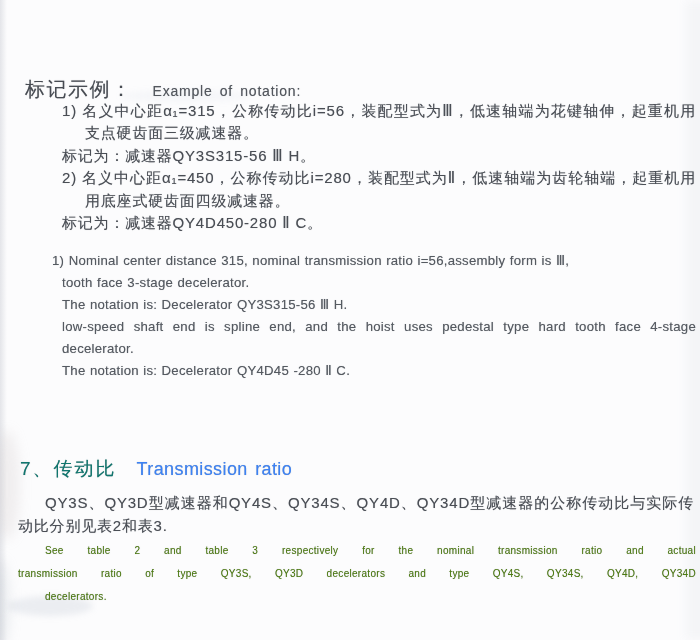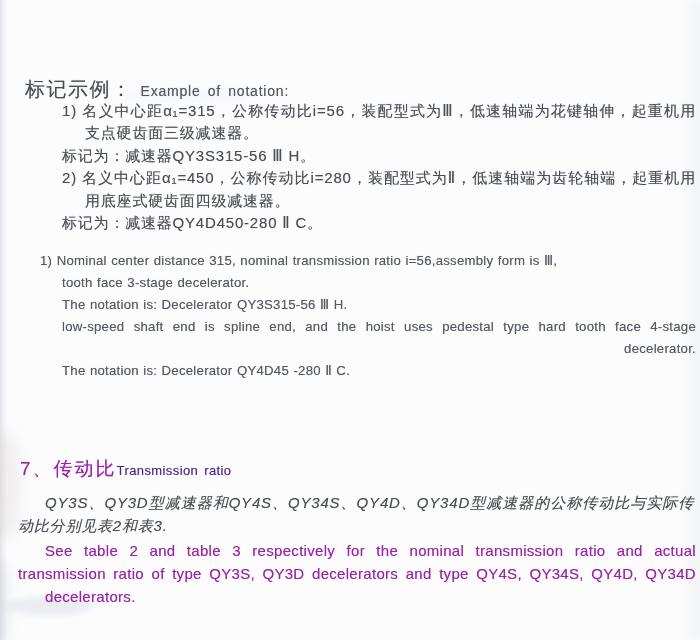--- a/index.html
+++ b/index.html
@@ -14,32 +14,32 @@
     background:linear-gradient(to right, rgba(165,170,182,0.28), rgba(165,170,182,0.0));}
   .blob{position:absolute;border-radius:50%;filter:blur(6px);pointer-events:none;}
   .blob.b1{left:-6px;top:430px;width:26px;height:110px;background:rgba(190,175,180,0.18);}
   .blob.b2{left:-8px;top:560px;width:18px;height:90px;background:rgba(170,178,192,0.20);}
   .blob.b3{left:8px;top:596px;width:85px;height:20px;background:rgba(150,160,182,0.16);filter:blur(3px);}
   .blob.b4{left:120px;top:90px;width:130px;height:12px;background:rgba(160,170,195,0.07);filter:blur(3px);}
   .blob.b5{right:-10px;top:0;width:24px;height:640px;border-radius:0;background:rgba(180,184,194,0.10);filter:blur(5px);}
   
   .abs{position:absolute;}
   .zh{font-size:15px;letter-spacing:0.8px;color:#4a4e55;}
-  .en{font-size:13.2px;letter-spacing:0.25px;word-spacing:0.5px;color:#555a61;}
+  .en{font-size:13.2px;letter-spacing:0.25px;word-spacing:0.5px;color:#555a61;margin-left:12px;}
   .line{line-height:22.4px;white-space:nowrap;}
   .soft{text-shadow:0 0 0.7px rgba(90,95,102,0.55);}
   .jfull{text-align:justify;text-align-last:justify;white-space:normal;}
   .cont-zh{margin-left:23px;}
   .cont-en{margin-left:22px;}
   .hdr-zh{font-size:20px;letter-spacing:1.5px;color:#484c53;}
-  .hdr-en{font-size:14px;letter-spacing:0.8px;word-spacing:2.5px;margin-left:8px;color:#53575e;}
-  .h7-zh{font-size:19px;letter-spacing:2px;color:#a21caf;margin-top:18px;}
-  .h7-en{font-size:13px;letter-spacing:0.4px;word-spacing:2px;margin-left:0;color:#4c1d95;}
+  .hdr-en{font-size:14px;letter-spacing:0.8px;word-spacing:2.5px;margin-left:20px;color:#53575e;}
+  .h7-zh{font-size:19px;letter-spacing:2px;color:#0f766e;margin-top:18px;}
+  .h7-en{font-size:18px;letter-spacing:0.4px;word-spacing:2px;margin-left:20px;color:#3b82f6;}
   .para-zh .line{line-height:22.5px;}
-  .para-en{font-size:15px;letter-spacing:0.3px;color:#a21caf;}
+  .para-en{font-size:10px;letter-spacing:0.3px;color:#4d7c0f;}
   .para-en .line{line-height:23px;}
   .ind{padding-left:27px;}
 </style>
 </head>
 <body>
 
 <div class="page">
 
   <div class="edge-strip"></div>
   <div class="blob b1"></div>
@@ -59,29 +59,29 @@
     <div class="zh line jfull">2) 名义中心距α₁=450，公称传动比i=280，装配型式为Ⅱ，低速轴端为齿轮轴端，起重机用</div>
     <div class="zh line cont-zh">用底座式硬齿面四级减速器。</div>
     <div class="zh line">标记为：减速器QY4D450-280 Ⅱ C。</div>
   </div>
 
   <div class="abs soft" style="left:40px;top:250px;width:656px;">
     <div class="en line" style="line-height:22px;">1) Nominal center distance  315, nominal transmission ratio i=56,assembly form is Ⅲ,</div>
     <div class="en line cont-en" style="line-height:22px;">tooth face 3-stage decelerator.</div>
     <div class="en line cont-en" style="line-height:22px;">The notation is: Decelerator QY3S315-56 Ⅲ H.</div>
     <div class="en line jfull cont-en" style="line-height:22px;">low-speed shaft end is spline end, and the hoist uses pedestal type hard tooth face 4-stage</div>
-    <div class="en line cont-en" style="line-height:22px;text-align:right;">decelerator.</div>
+    <div class="en line cont-en" style="line-height:22px;">decelerator.</div>
     <div class="en line cont-en" style="line-height:22px;">The notation is: Decelerator QY4D45 -280 Ⅱ C.</div>
   </div>
 
   <div class="abs soft" style="left:20px;top:456px;">
     <span class="h7-zh">7、传动比</span><span class="h7-en">Transmission ratio</span>
   </div>
 
-  <div class="abs soft para-zh" style="left:18px;top:492px;width:676px;font-style:italic;">
+  <div class="abs soft para-zh" style="left:18px;top:492px;width:676px;">
     <div class="zh line jfull ind">QY3S、QY3D型减速器和QY4S、QY34S、QY4D、QY34D型减速器的公称传动比与实际传</div>
     <div class="zh line">动比分别见表2和表3.</div>
   </div>
 
   <div class="abs soft para-en" style="left:18px;top:539px;width:678px;">
     <div class="line jfull ind">See table 2 and table 3 respectively for the nominal transmission ratio and actual</div>
     <div class="line jfull">transmission ratio of type QY3S, QY3D decelerators and type QY4S, QY34S, QY4D, QY34D</div>
     <div class="line" style="margin-left:27px;">decelerators.</div>
   </div>
 

